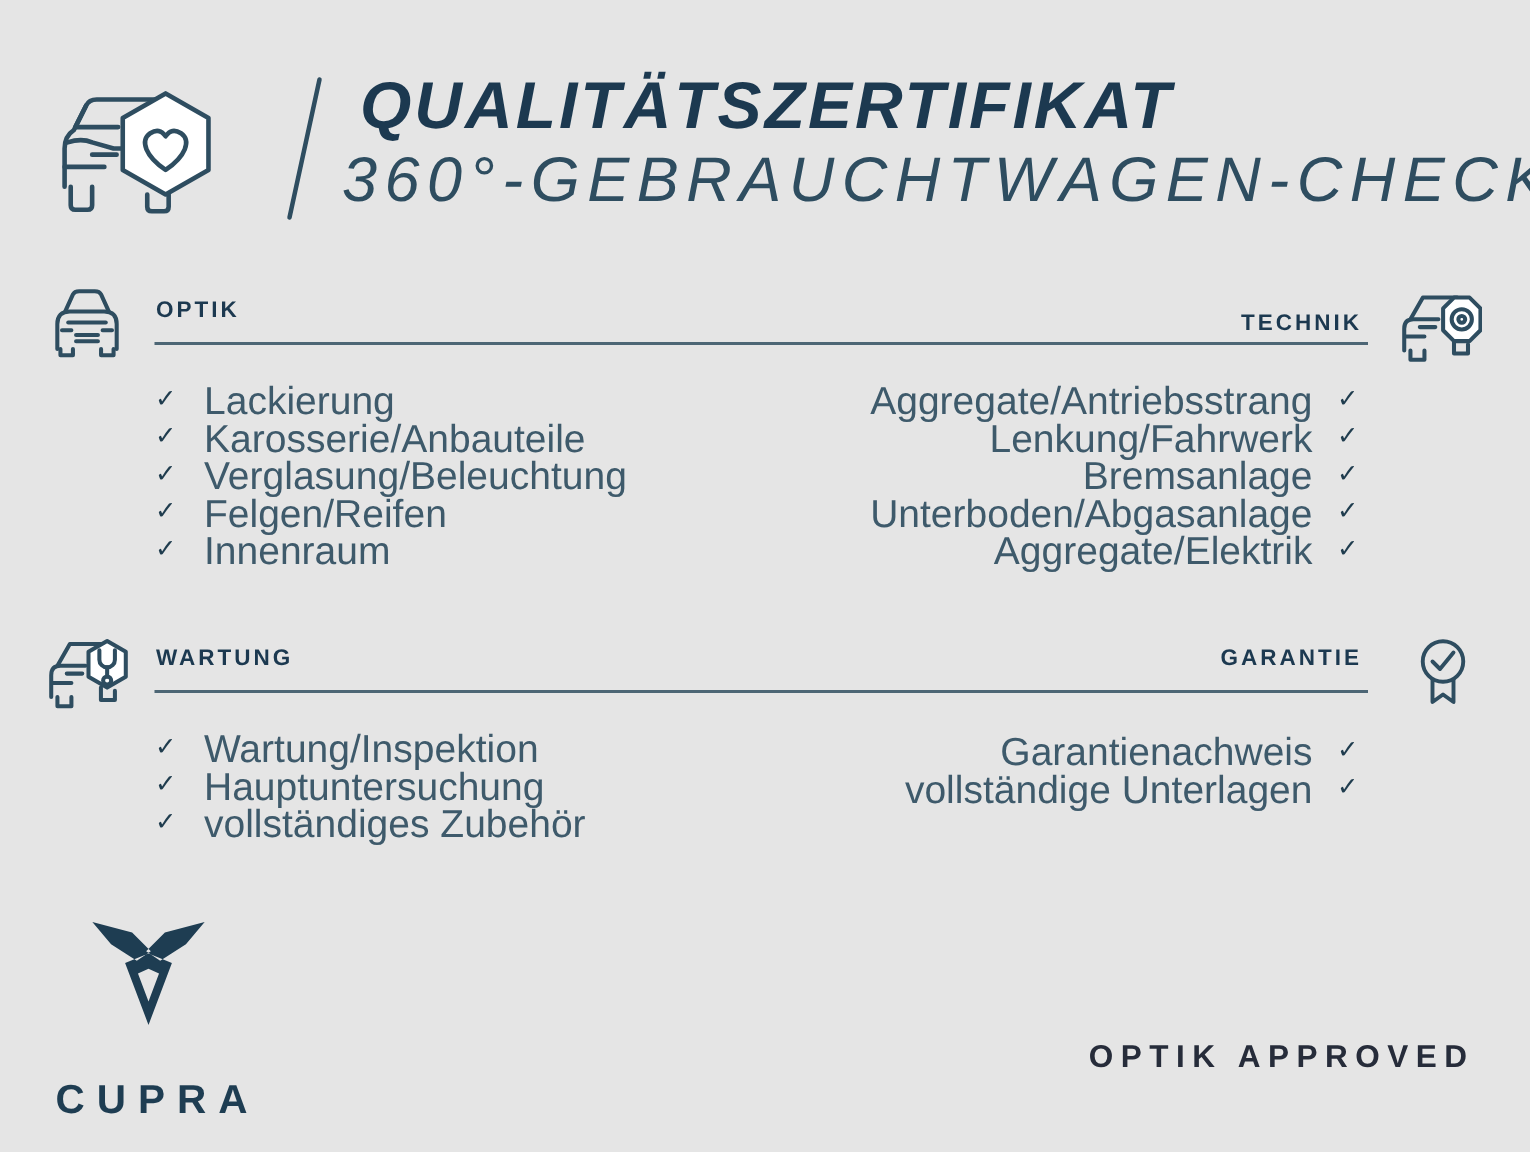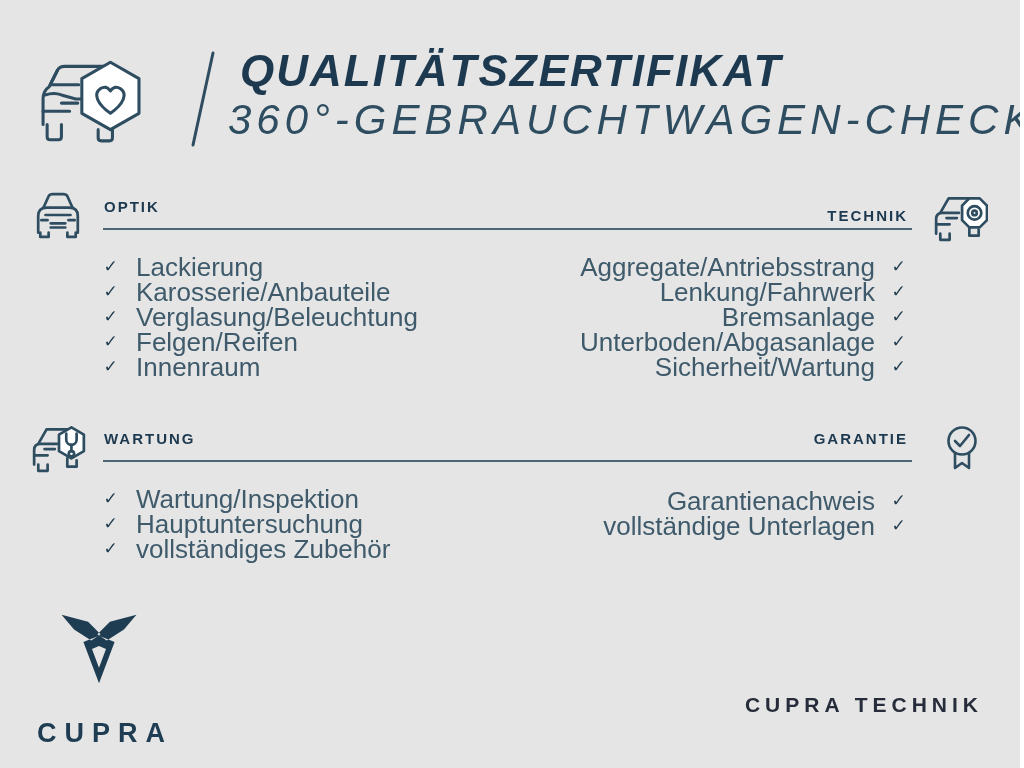--- a/index.html
+++ b/index.html
@@ -132,21 +132,21 @@
     </div>
     <div class="row right">
       <span class="lbl">Bremsanlage</span>
       <span class="chk">✓</span>
     </div>
     <div class="row right">
       <span class="lbl">Unterboden/Abgasanlage</span>
       <span class="chk">✓</span>
     </div>
     <div class="row right">
-      <span class="lbl">Sicherheit/Wartung</span>
+      <span class="lbl">Aggregate/Elektrik</span>
       <span class="chk">✓</span>
     </div>
   </div>
 
   <div class="abs rule" style="left:103px;top:460px;width:809px;"></div>
 
   <div class="abs" style="left:30px;top:421px;">
     <svg width="58" height="52" viewBox="0 0 56 50" fill="none" stroke="#2e4d60" stroke-width="2.6" stroke-linecap="round" stroke-linejoin="round">
       <path d="M8,22 L16,8 h24 l6,8"></path>
       <path d="M4,42 V28 q0,-6 6,-6 h16"></path>
@@ -199,15 +199,15 @@
   <div class="abs" style="left:60px;top:612px;">
     <svg width="78" height="74" viewBox="0 0 100 92">
       <path fill="#1e3d52" fill-rule="evenodd" d="M2,2 L36,11 L52,27 L40,35 L18,21 Z
            M98,2 L64,11 L48,27 L60,35 L82,21 Z
            M30,37 L50,29 L70,37 L50,90 Z
            M50,42 L41,46 L50,70 L59,46 Z"></path>
     </svg>
   </div>
   <div id="brand-wordmark" class="abs" style="left:37px;top:692px;margin-top:28px;">CUPRA</div>
 
-  <div id="approved-label" class="abs" style="right:37px;top:694px;">CUPRA TECHNIK</div>
+  <div id="approved-label" class="abs" style="right:37px;top:694px;">OPTIK APPROVED</div>
 
 </div>
 
 </body></html>

